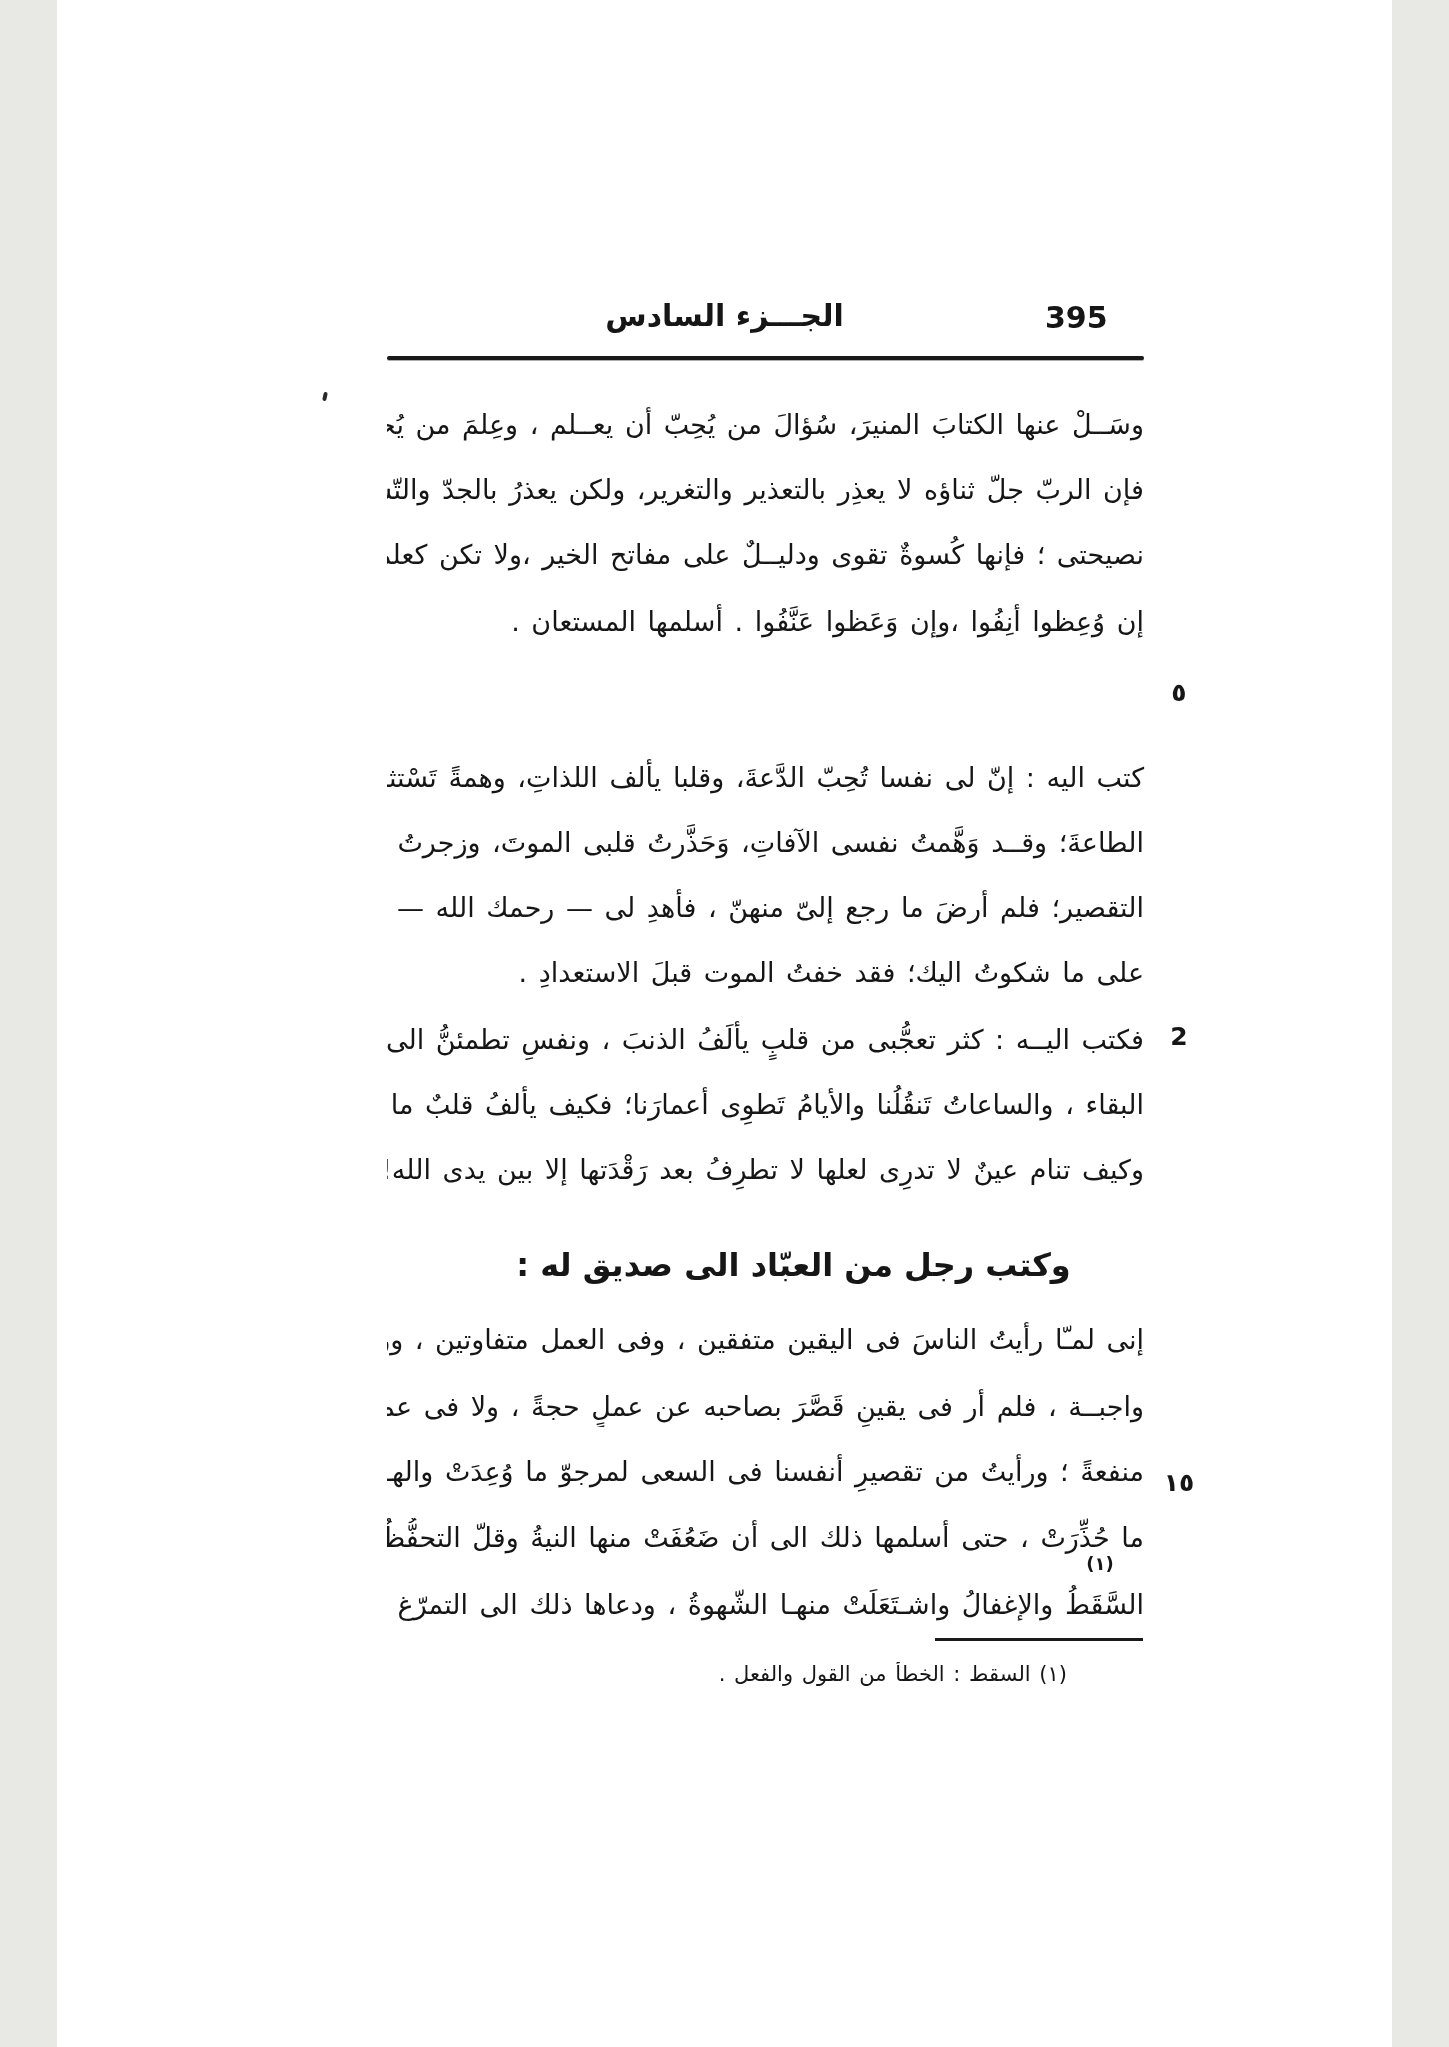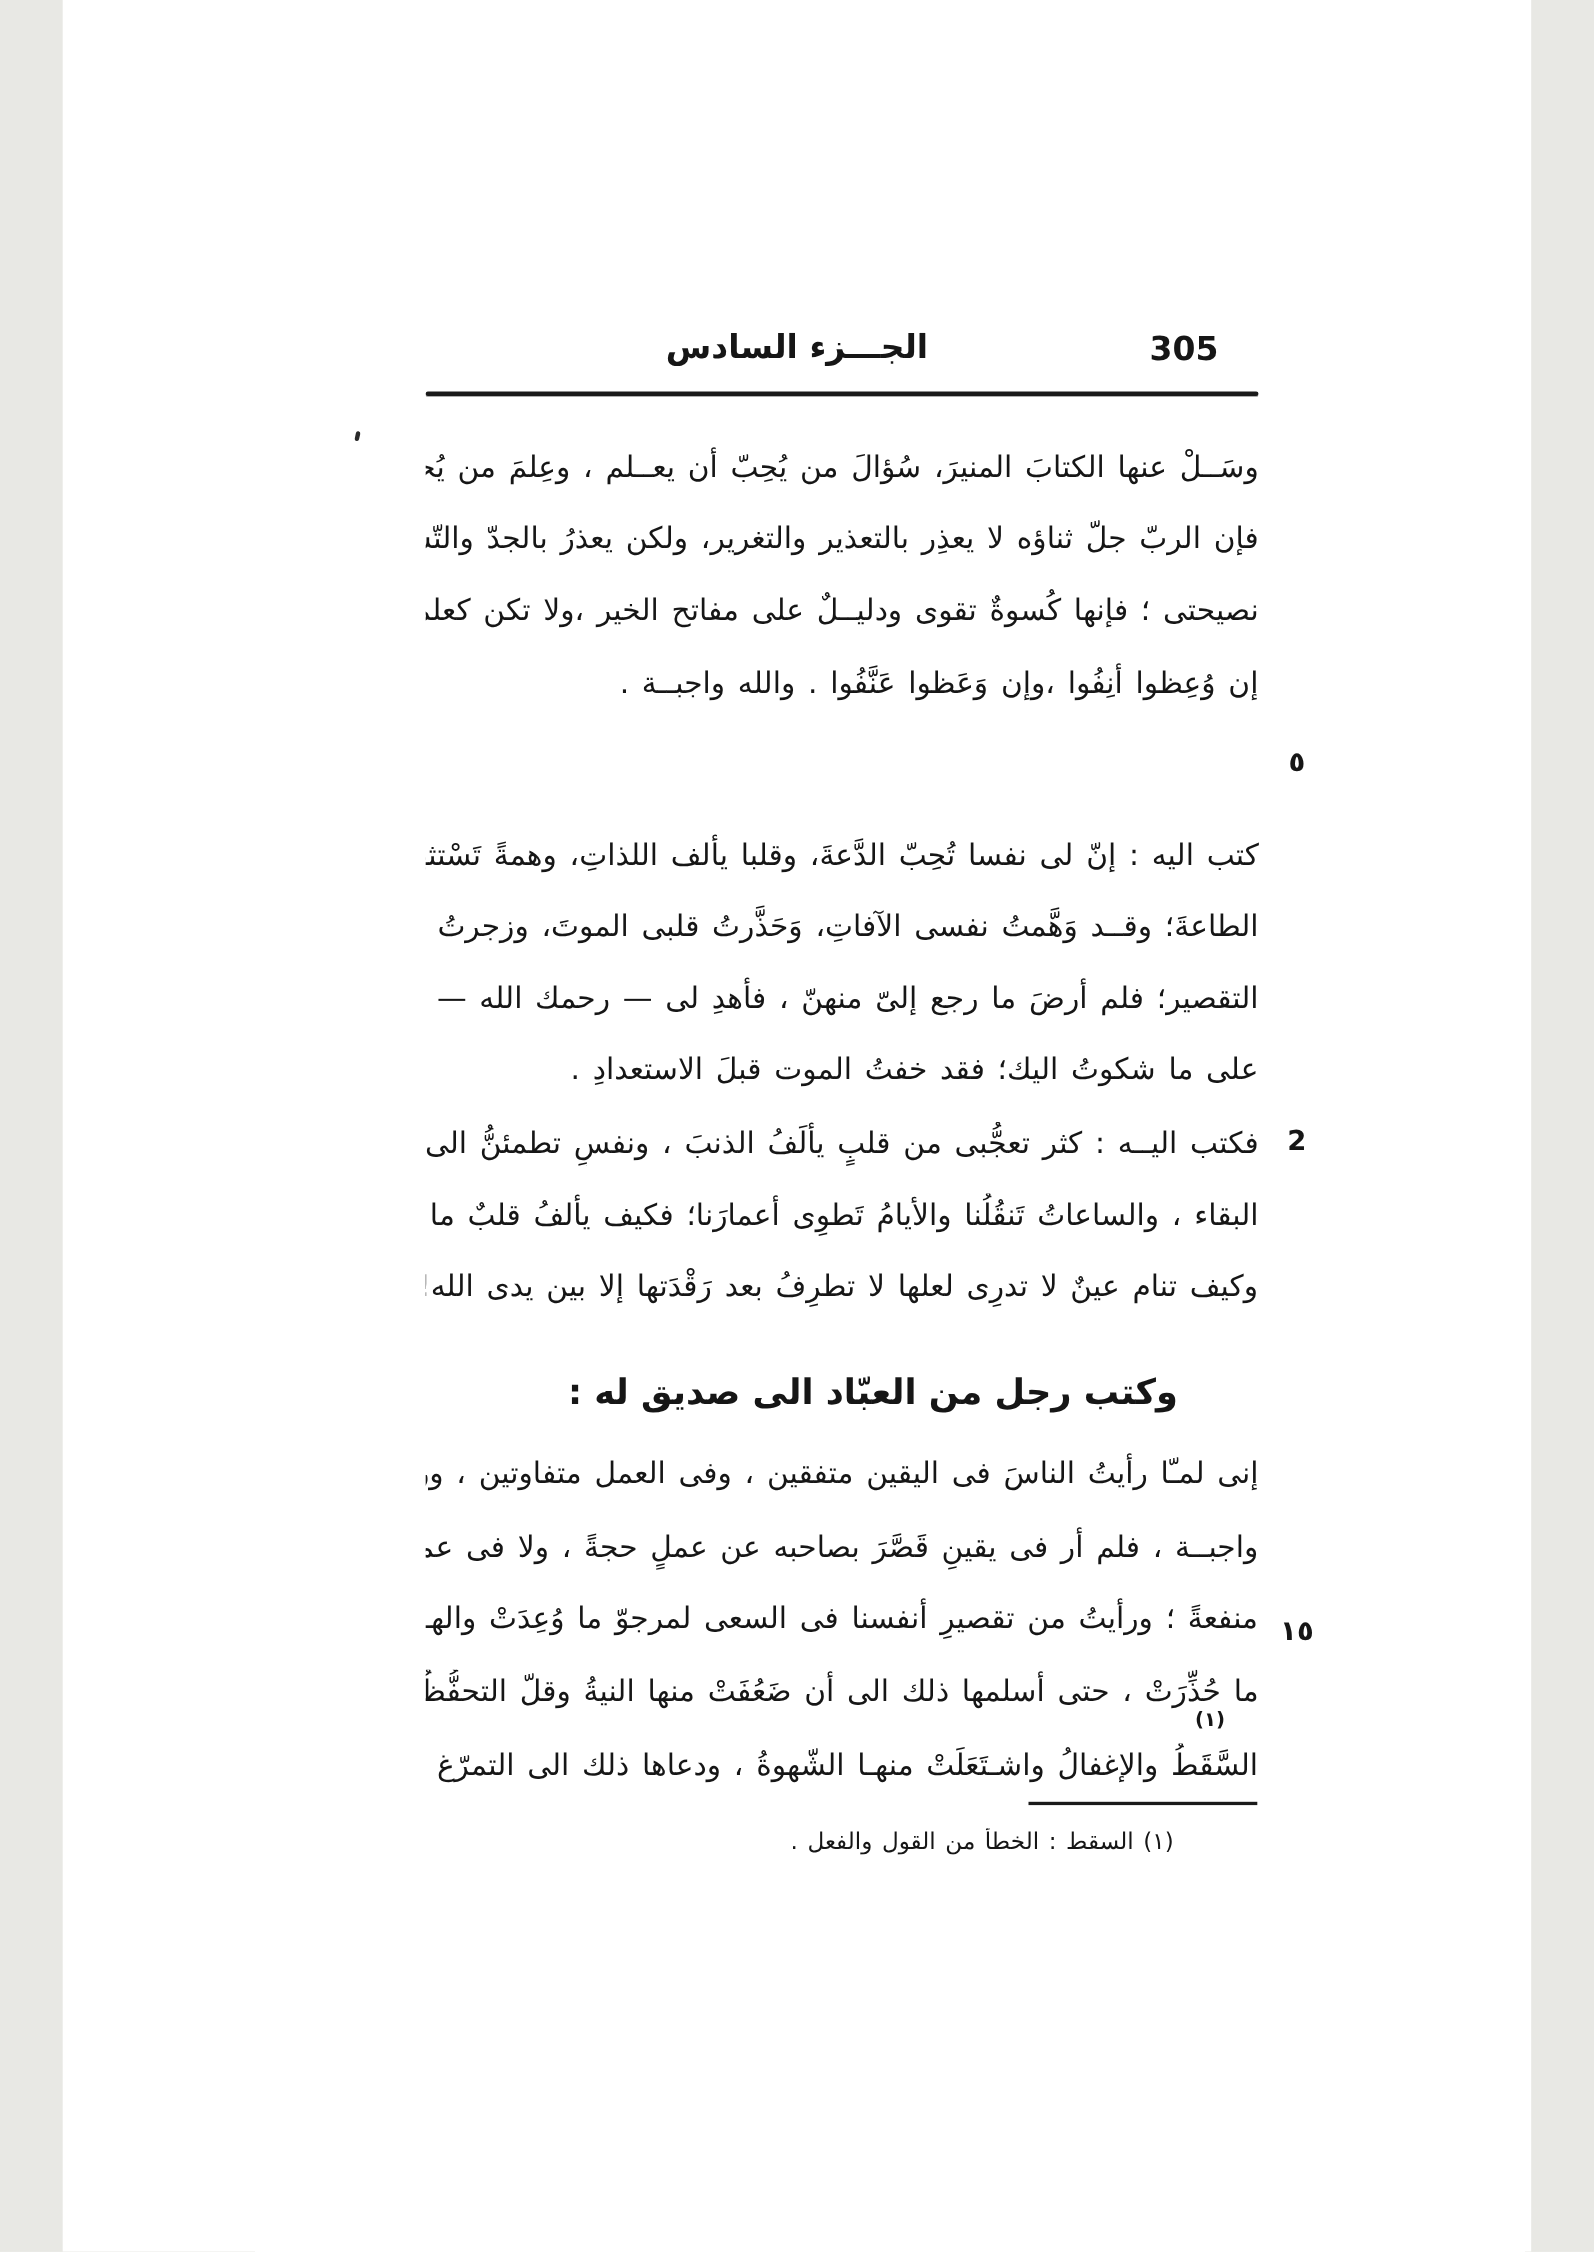--- a/index.html
+++ b/index.html
@@ -65,29 +65,29 @@
   .ind60{padding-right:60px;}
   .ind25{padding-right:25px;}
   .shift-right{transform:translateX(28px);}
 </style>
 </head>
 <body>
 
 <div class="page">
 
   <div class="hdr-title">الجـــزء السادس</div>
-  <div class="hdr-pagenum">305</div>
+  <div class="hdr-pagenum">395</div>
   <div class="hdr-rule"></div>
 
   <div class="speck"></div>
 
   <div class="line" style="top:405px">وسَــلْ عنها الكتابَ المنيرَ، سُؤالَ من يُحِبّ أن يعــلم ، وعِلمَ من يُحبّ أن يعمَلَ ،</div>
   <div class="line" style="top:470px">فإن الربّ جلّ ثناؤه لا يعذِر بالتعذير والتغرير، ولكن يعذرُ بالجدّ والتّشمير . اكتس</div>
   <div class="line" style="top:535px">نصيحتى ؛ فإنها كُسوةٌ تقوى ودليــلٌ على مفاتح الخير ،ولا تكن كعلماء زمن الهَرْج</div>
-  <div class="line ind55" style="top:602px">إن وُعِظوا أنِفُوا ،وإن وَعَظوا عَنَّفُوا . والله واجبــة .</div>
+  <div class="line ind55" style="top:602px">إن وُعِظوا أنِفُوا ،وإن وَعَظوا عَنَّفُوا . أسلمها المستعان .</div>
 
   <div class="margin-num" style="top:678px">٥</div>
 
   <div class="line ind70" style="top:758px">كتب اليه : إنّ لى نفسا تُحِبّ الدَّعةَ، وقلبا يألف اللذاتِ، وهمةً تَسْتثقِلُ</div>
   <div class="line" style="top:823px">الطاعةَ؛ وقــد وَهَّمتُ نفسى الآفاتِ، وَحَذَّرتُ قلبى الموتَ، وزجرتُ هِمَّتى عن</div>
   <div class="line" style="top:888px">التقصير؛ فلم أرضَ ما رجع إلىّ منهنّ ، فأهدِ لى — رحمك الله — ما أستعينُ به</div>
   <div class="line ind60" style="top:1020px">فكتب اليــه : كثر تعجُّبى من قلبٍ يألَفُ الذنبَ ، ونفسٍ تطمئنُّ الى</div>
 
   <div class="line" style="top:953px">على ما شكوتُ اليك؛ فقد خفتُ الموت قبلَ الاستعدادِ .</div>
   <div class="margin-num" style="top:1022px">2</div>

